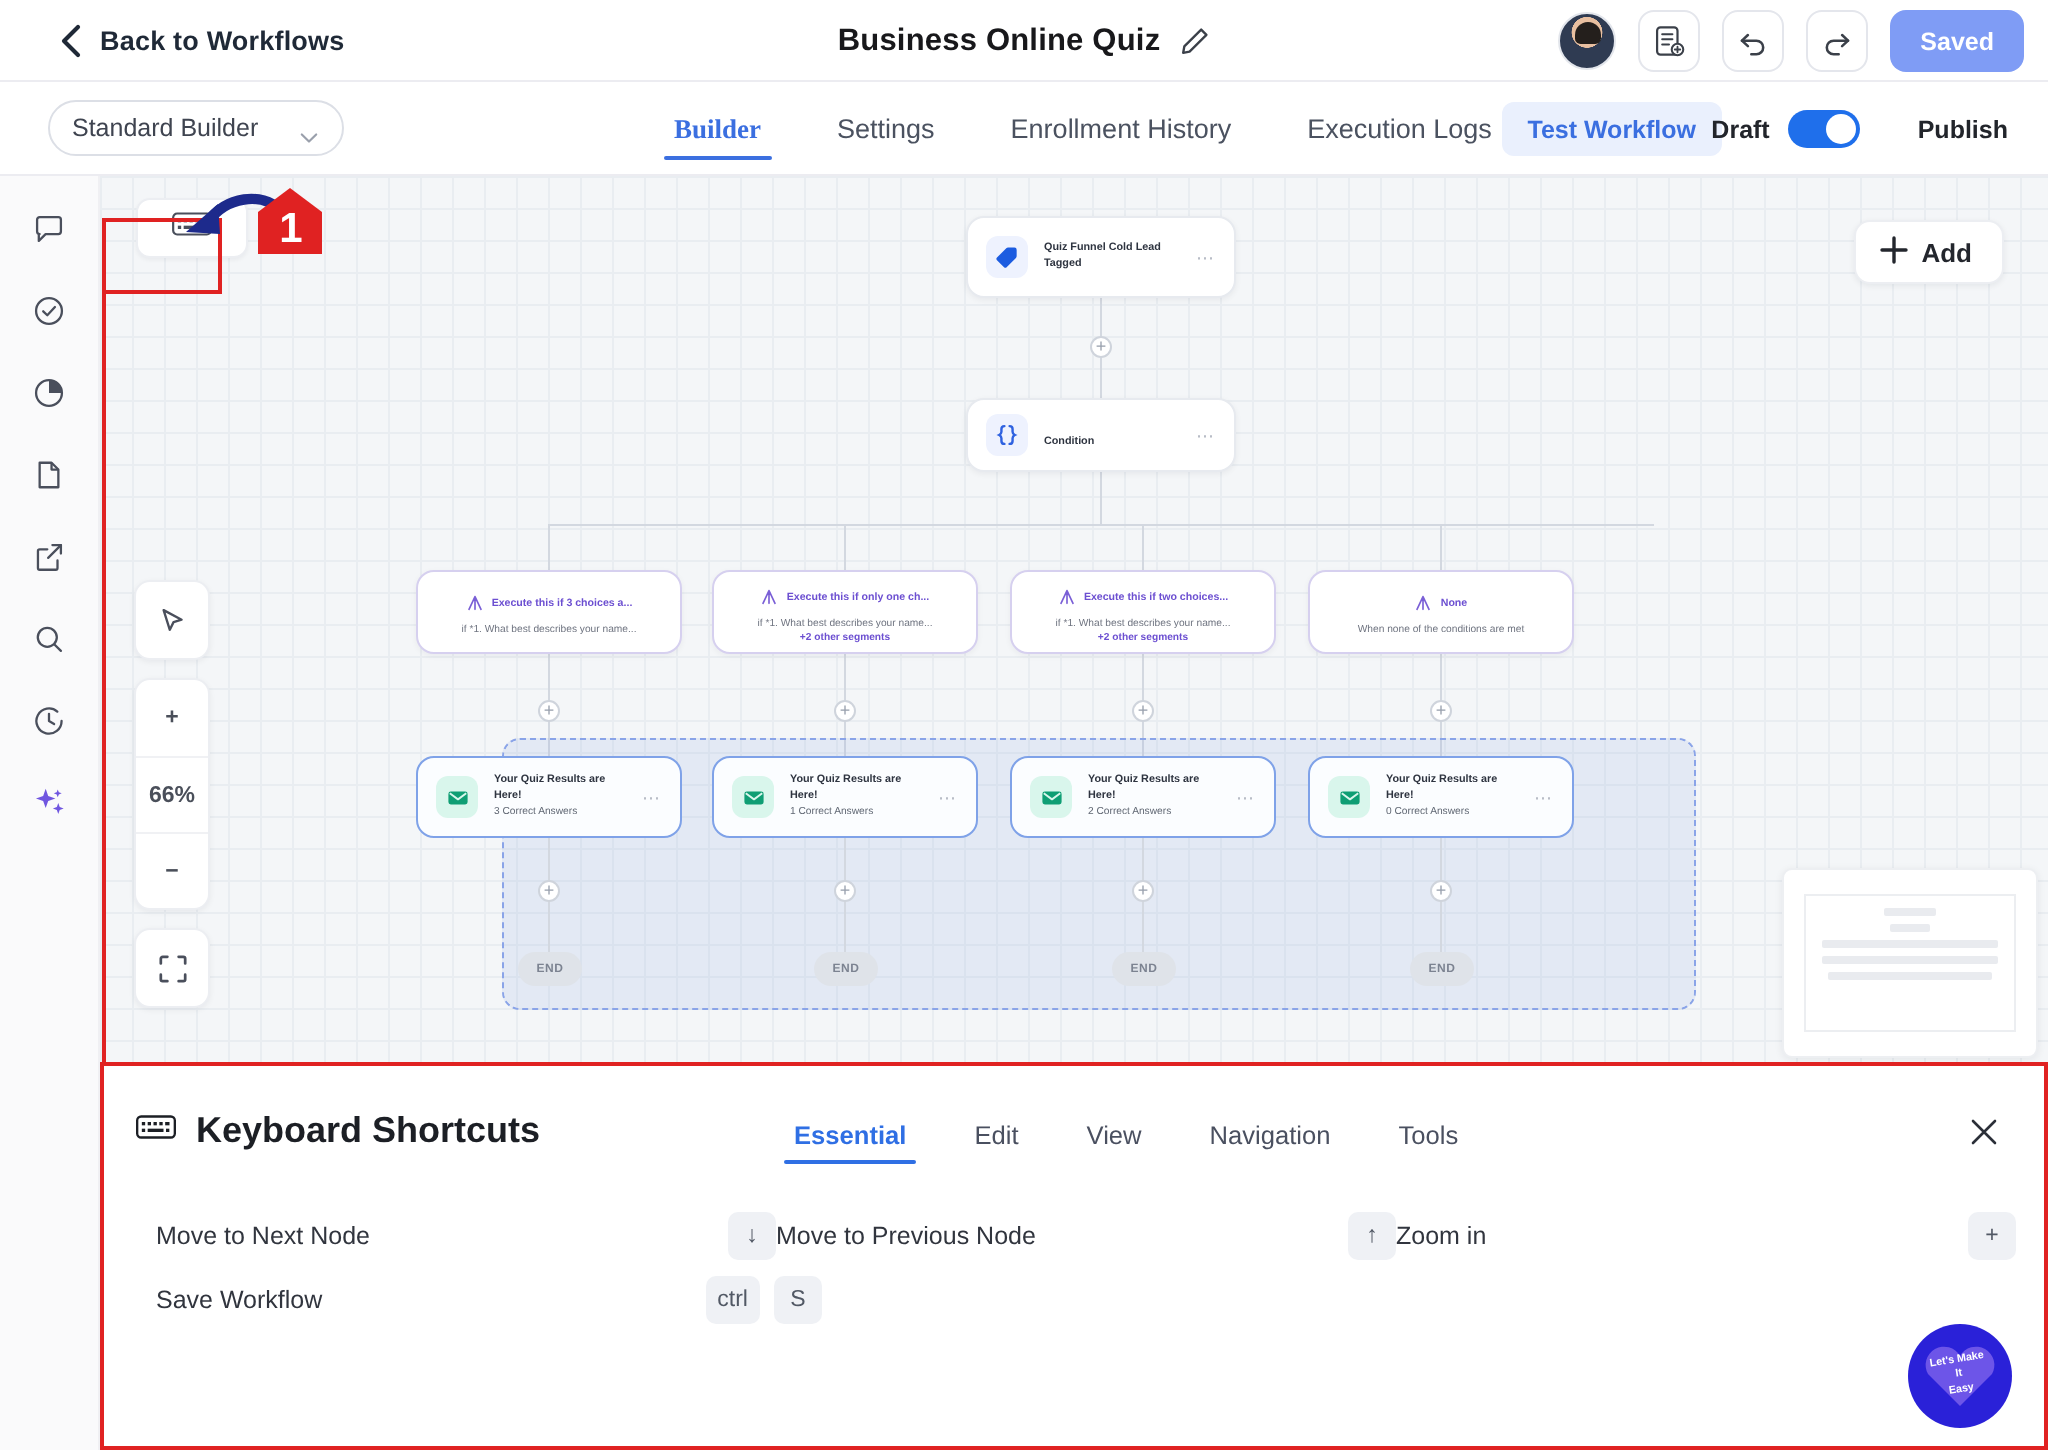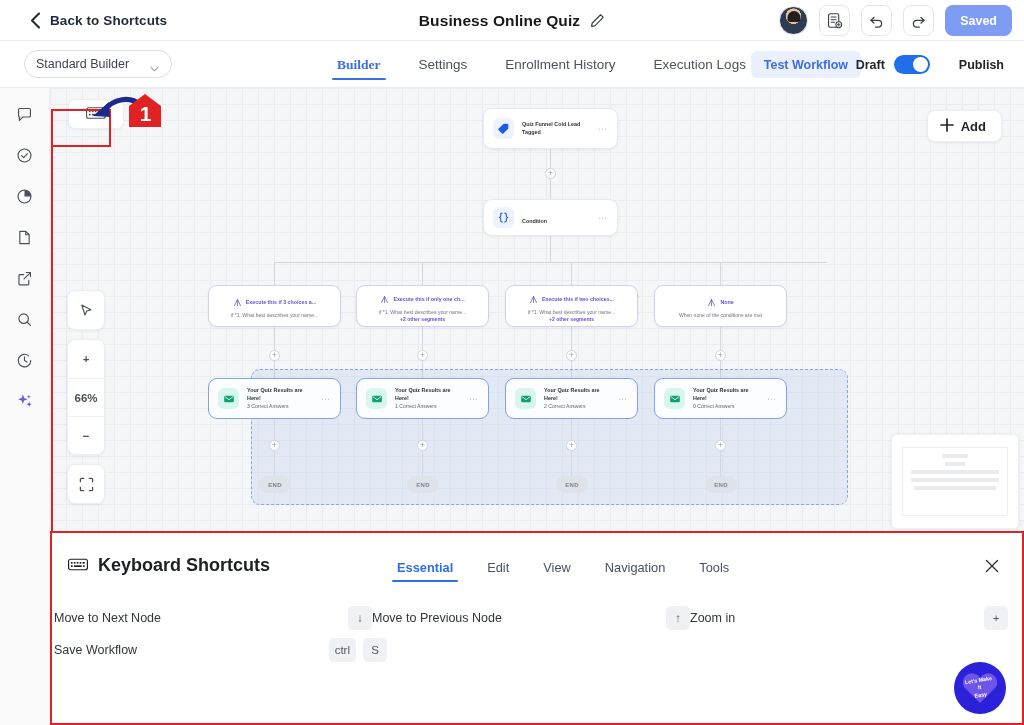--- a/index.html
+++ b/index.html
@@ -217,21 +217,21 @@
     font-size: 12.8px; color: #4a5060; padding: 0 17px; height: 26px;
     display: flex; align-items: center; cursor: pointer; position: relative; white-space: nowrap;
   }
   .sc-tab.active { color: #2f6fe4; font-weight: 600; }
   .sc-tab.active::after {
     content: ""; position: absolute; left: 12px; right: 12px; bottom: -2px;
     height: 2.5px; background: #2f6fe4; border-radius: 2px;
   }
   .sc-close { position: absolute; right: 25px; top: 27px; cursor: pointer; }
 
-  .sc-grid { position: absolute; left: 4px; top: 70px; right: 16px; }
+  .sc-grid { position: absolute; left: 28px; top: 70px; right: 16px; }
   .sc-row { display: flex; align-items: center; height: 32px; }
   .sc-cell { display: flex; align-items: center; width: 333px; }
   .sc-label { font-size: 12.5px; color: #31353e; flex: 1; }
   .keys { display: flex; gap: 7px; }
   .kbd {
     min-width: 24px; height: 24px; padding: 0 6px; border-radius: 5px;
     background: #eff1f5; color: #525965; font-size: 11.5px;
     display: flex; align-items: center; justify-content: center; cursor: pointer;
   }
   .fab {
@@ -272,21 +272,21 @@
 
 <div id="app">
 
   <div class="topbar">
     <div class="back-link">
       <span class="back-chevron">
         <svg width="11" height="17" viewBox="0 0 11 17">
             <path d="M9 1.5 L2 8.5 L9 15.5" fill="none" stroke="#1f2937" stroke-width="2.1" stroke-linecap="round" stroke-linejoin="round"></path>
           </svg>
       </span>
-      <span class="back-label">Back to Shortcuts</span>
+      <span class="back-label">Back to Workflows</span>
     </div>
 
     <div class="title-wrap">
       <span class="wf-title">Business Online Quiz</span>
       <span class="pencil-btn">
         <svg width="15" height="15" viewBox="0 0 16 16">
             <path d="M11.3 1.9 L14.1 4.7 L5.1 13.7 L1.7 14.3 L2.3 10.9 Z" fill="none" stroke="#3b4049" stroke-width="1.25" stroke-linejoin="round"></path>
           </svg>
       </span>
     </div>

